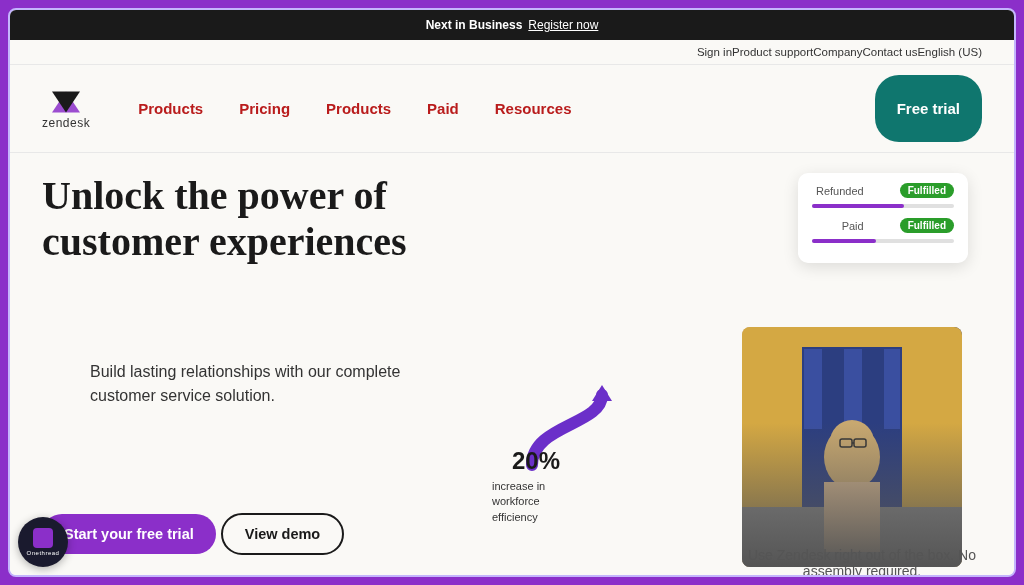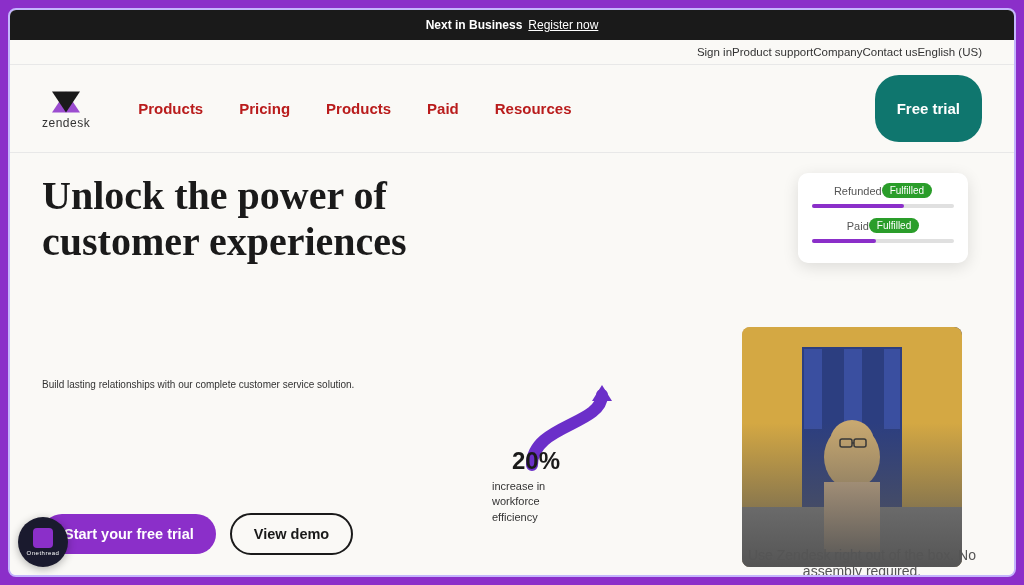--- a/index.html
+++ b/index.html
@@ -125,29 +125,30 @@
     }
     .hero-headline {
       font-size: 40px;
       font-weight: 900;
       color: #1a1a1a;
       line-height: 1.15;
       margin-bottom: 14px;
       font-family: Georgia, 'Times New Roman', serif;
     }
     .hero-subtext {
-      font-size: 10px;
+      font-size: 16px;
       color: #333;
       margin-bottom: 24px;
       line-height: 1.5;
       max-width: 340px;
+      margin-left: 48px;
     }
     .hero-buttons {
       display: flex;
-      gap: 14px;
+      gap: 5px;
       align-items: center;
     }
     .btn-primary {
       background: #8B2FC9;
       color: #fff;
       border: none;
       border-radius: 24px;
       padding: 12px 22px;
       font-size: 14.5px;
       font-weight: 600;
@@ -229,33 +230,34 @@
       background: #fff;
       border-radius: 10px;
       padding: 10px 14px;
       box-shadow: 0 4px 16px rgba(0,0,0,0.12);
       width: 170px;
       z-index: 4;
     }
     .status-row {
       display: flex;
       align-items: center;
-      justify-content: center;
+      justify-content: flex-end;
       margin-bottom: 6px;
     }
     .status-row-label {
       font-size: 11px;
       color: #555;
     }
     .badge {
       border-radius: 12px;
       padding: 2px 8px;
       font-size: 10px;
-      font-weight: 400;
+      font-weight: 700;
       color: #fff;
+      margin-left: 36px;
     }
     .badge-fulfilled { background: #2a9d2a; color: #fff; }
     .status-bar {
       height: 4px;
       background: #e0e0e0;
       border-radius: 2px;
       margin-bottom: 10px;
     }
     .status-bar-inner {
       height: 100%;

